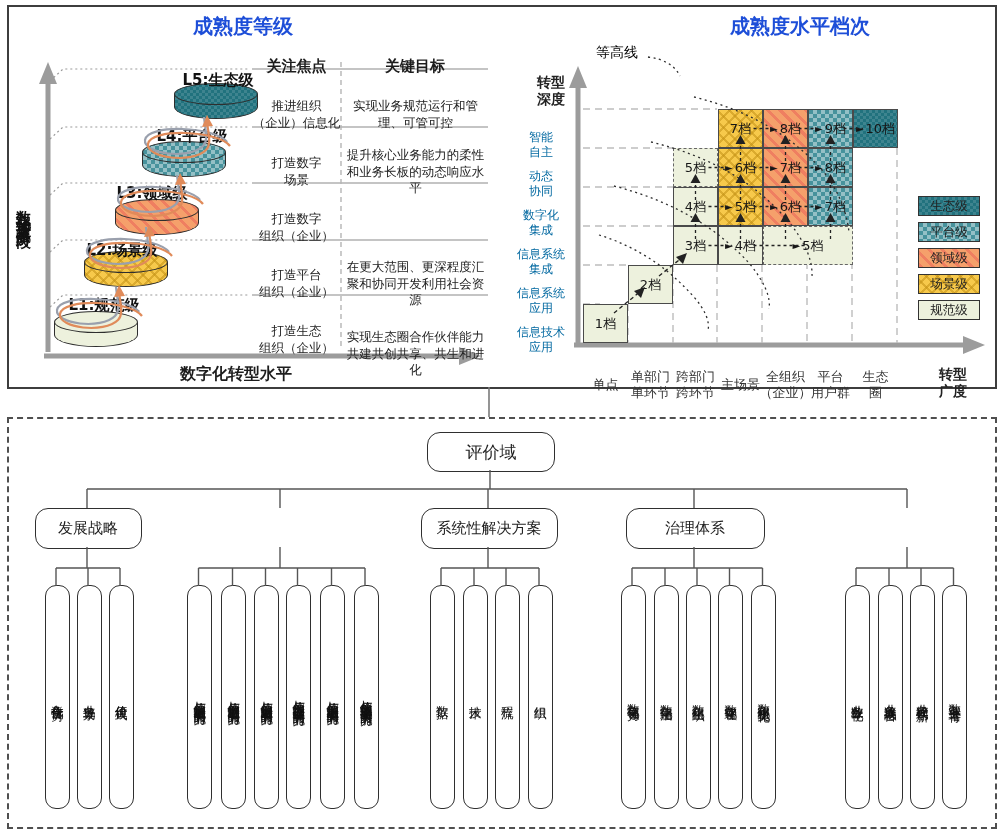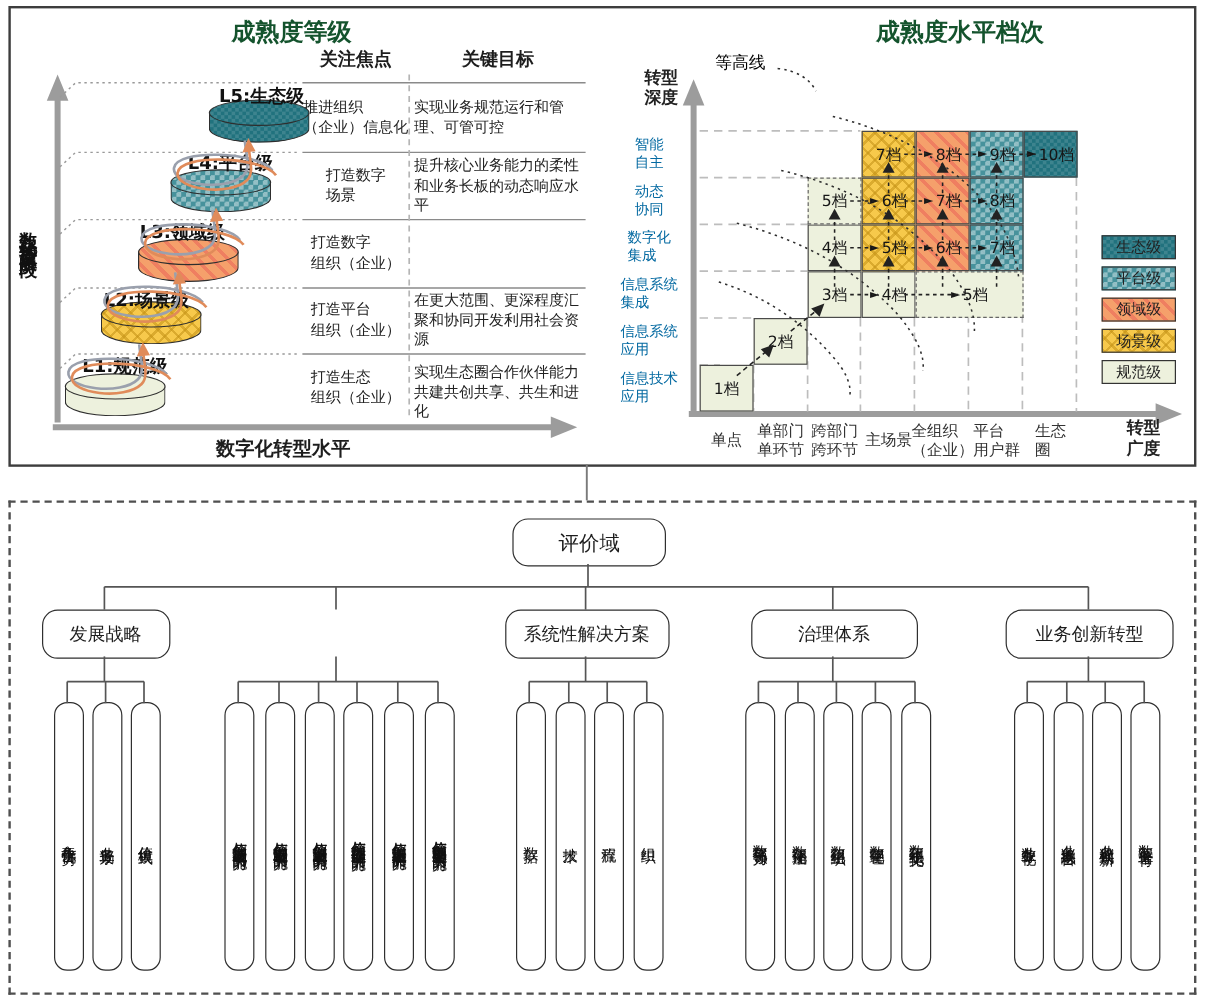--- a/index.html
+++ b/index.html
@@ -1,25 +1,25 @@
 <!DOCTYPE html>
 <html><head>
 <meta charset="utf-8">
 <style>
   html,body{margin:0;padding:0;background:#fff;}
   #stage{position:relative;width:1005px;height:833px;background:#fff;overflow:hidden;
          font-family:"DejaVu Sans","Liberation Sans",sans-serif;color:#1d1d1d;}
   .abs{position:absolute;}
   .pre{white-space:pre-line;}
-  .ctr{display:flex;align-items:center;justify-content:center;text-align:left;}
+  .ctr{display:flex;align-items:center;justify-content:center;text-align:center;margin-top:17px;}
   svg.layer{position:absolute;left:0;top:0;width:1005px;height:833px;}
   #under{z-index:1;} #over{z-index:6;pointer-events:none;}
   .box-top{left:7px;top:5px;width:986px;height:380px;border:2px solid #3d3d3d;z-index:0;background:#fff;}
   .box-bottom{left:7px;top:417px;width:986px;height:408px;border:2px dashed #4f4f4f;z-index:0;background:#fff;}
-  .panel-title{font-size:20px;font-weight:bold;color:#14532d;z-index:3;}
+  .panel-title{font-size:20px;font-weight:bold;color:#1d4ed8;z-index:3;}
   
   .norm-bg{background-color:#edf1dd;}
   .scene-bg{background-color:#f7c94b;
     background-image:repeating-linear-gradient(45deg,rgba(196,146,22,.55) 0,rgba(196,146,22,.55) 2px,transparent 2px,transparent 8px),
                      repeating-linear-gradient(-45deg,rgba(196,146,22,.55) 0,rgba(196,146,22,.55) 2px,transparent 2px,transparent 8px);}
   .domain-bg{background-color:#f5a06b;
     background-image:repeating-linear-gradient(45deg,rgba(235,105,90,.6) 0,rgba(235,105,90,.6) 3px,transparent 3px,transparent 9px);}
   .platform-bg{background-color:#47929c;
     background-image:linear-gradient(45deg,rgba(255,255,255,.42) 25%,transparent 25%,transparent 75%,rgba(255,255,255,.42) 75%),
                      linear-gradient(45deg,rgba(255,255,255,.42) 25%,transparent 25%,transparent 75%,rgba(255,255,255,.42) 75%);
@@ -138,21 +138,21 @@
     </div>
     <div class="lvl-label" style="left:144px;top:127px;">L4:平台级</div>
     <div class="abs tbl-c ctr" style="left:252px;top:245px;width:89px;height:44px;">打造平台<br>组织（企业）</div>
     <div class="abs tbl-c ctr" style="left:345px;top:238px;width:141px;height:58px;">在更大范围、更深程度汇聚和协同开发利用社会资源</div>
     <div class="disc" style="left:174px;top:83px;">
       <div class="disc-body eco-bg"></div>
       <div class="disc-top eco-bg"></div>
     </div>
     <div class="lvl-label" style="left:170px;top:71px;">L5:生态级</div>
     <div class="abs tbl-c ctr" style="left:252px;top:301px;width:89px;height:44px;">打造生态<br>组织（企业）</div>
-    <div class="abs tbl-c ctr" style="left:345px;top:298px;width:141px;height:58px;">实现生态圈合作伙伴能力共建共创共享、共生和进化</div>
+    <div class="abs tbl-c ctr" style="left:345px;top:308px;width:141px;height:58px;">实现生态圈合作伙伴能力共建共创共享、共生和进化</div>
     <div class="abs rowlab pre ctr" style="left:508px;top:111px;width:66px;height:33px;">智能<br>自主</div>
     <div class="abs rowlab pre ctr" style="left:508px;top:150px;width:66px;height:33px;">动态<br>协同</div>
     <div class="abs rowlab pre ctr" style="left:508px;top:189px;width:66px;height:33px;">数字化<br>集成</div>
     <div class="abs rowlab pre ctr" style="left:508px;top:228px;width:66px;height:33px;">信息系统<br>集成</div>
     <div class="abs rowlab pre ctr" style="left:508px;top:267px;width:66px;height:33px;">信息系统<br>应用</div>
     <div class="abs rowlab pre ctr" style="left:508px;top:306px;width:66px;height:33px;">信息技术<br>应用</div>
     <div class="abs collab pre ctr" style="left:574.5px;top:351px;width:62px;height:33px;">单点</div>
     <div class="abs collab pre ctr" style="left:619.5px;top:351px;width:62px;height:33px;">单部门<br>单环节</div>
     <div class="abs collab pre ctr" style="left:664.5px;top:351px;width:62px;height:33px;">跨部门<br>跨环节</div>
     <div class="abs collab pre ctr" style="left:709.5px;top:351px;width:62px;height:33px;">主场景</div>
@@ -276,21 +276,20 @@
     </div>
     <div class="leaf" style="left:685.5px;top:585px;">
       <span>数字化组织</span>
     </div>
     <div class="leaf" style="left:718px;top:585px;">
       <span>数字化管理</span>
     </div>
     <div class="leaf" style="left:751px;top:585px;">
       <span>数字化组织文化</span>
     </div>
-    <div class="node" style="left:838px;top:508px;width:138px;height:39px;font-size:15px;">业务创新转型</div>
     <div class="leaf" style="left:844.5px;top:585px;">
       <span>业务数字化</span>
     </div>
     <div class="leaf" style="left:877.5px;top:585px;">
       <span>业务集成融合</span>
     </div>
     <div class="leaf" style="left:909.5px;top:585px;">
       <span>业务模式创新</span>
     </div>
     <div class="leaf" style="left:942px;top:585px;">

